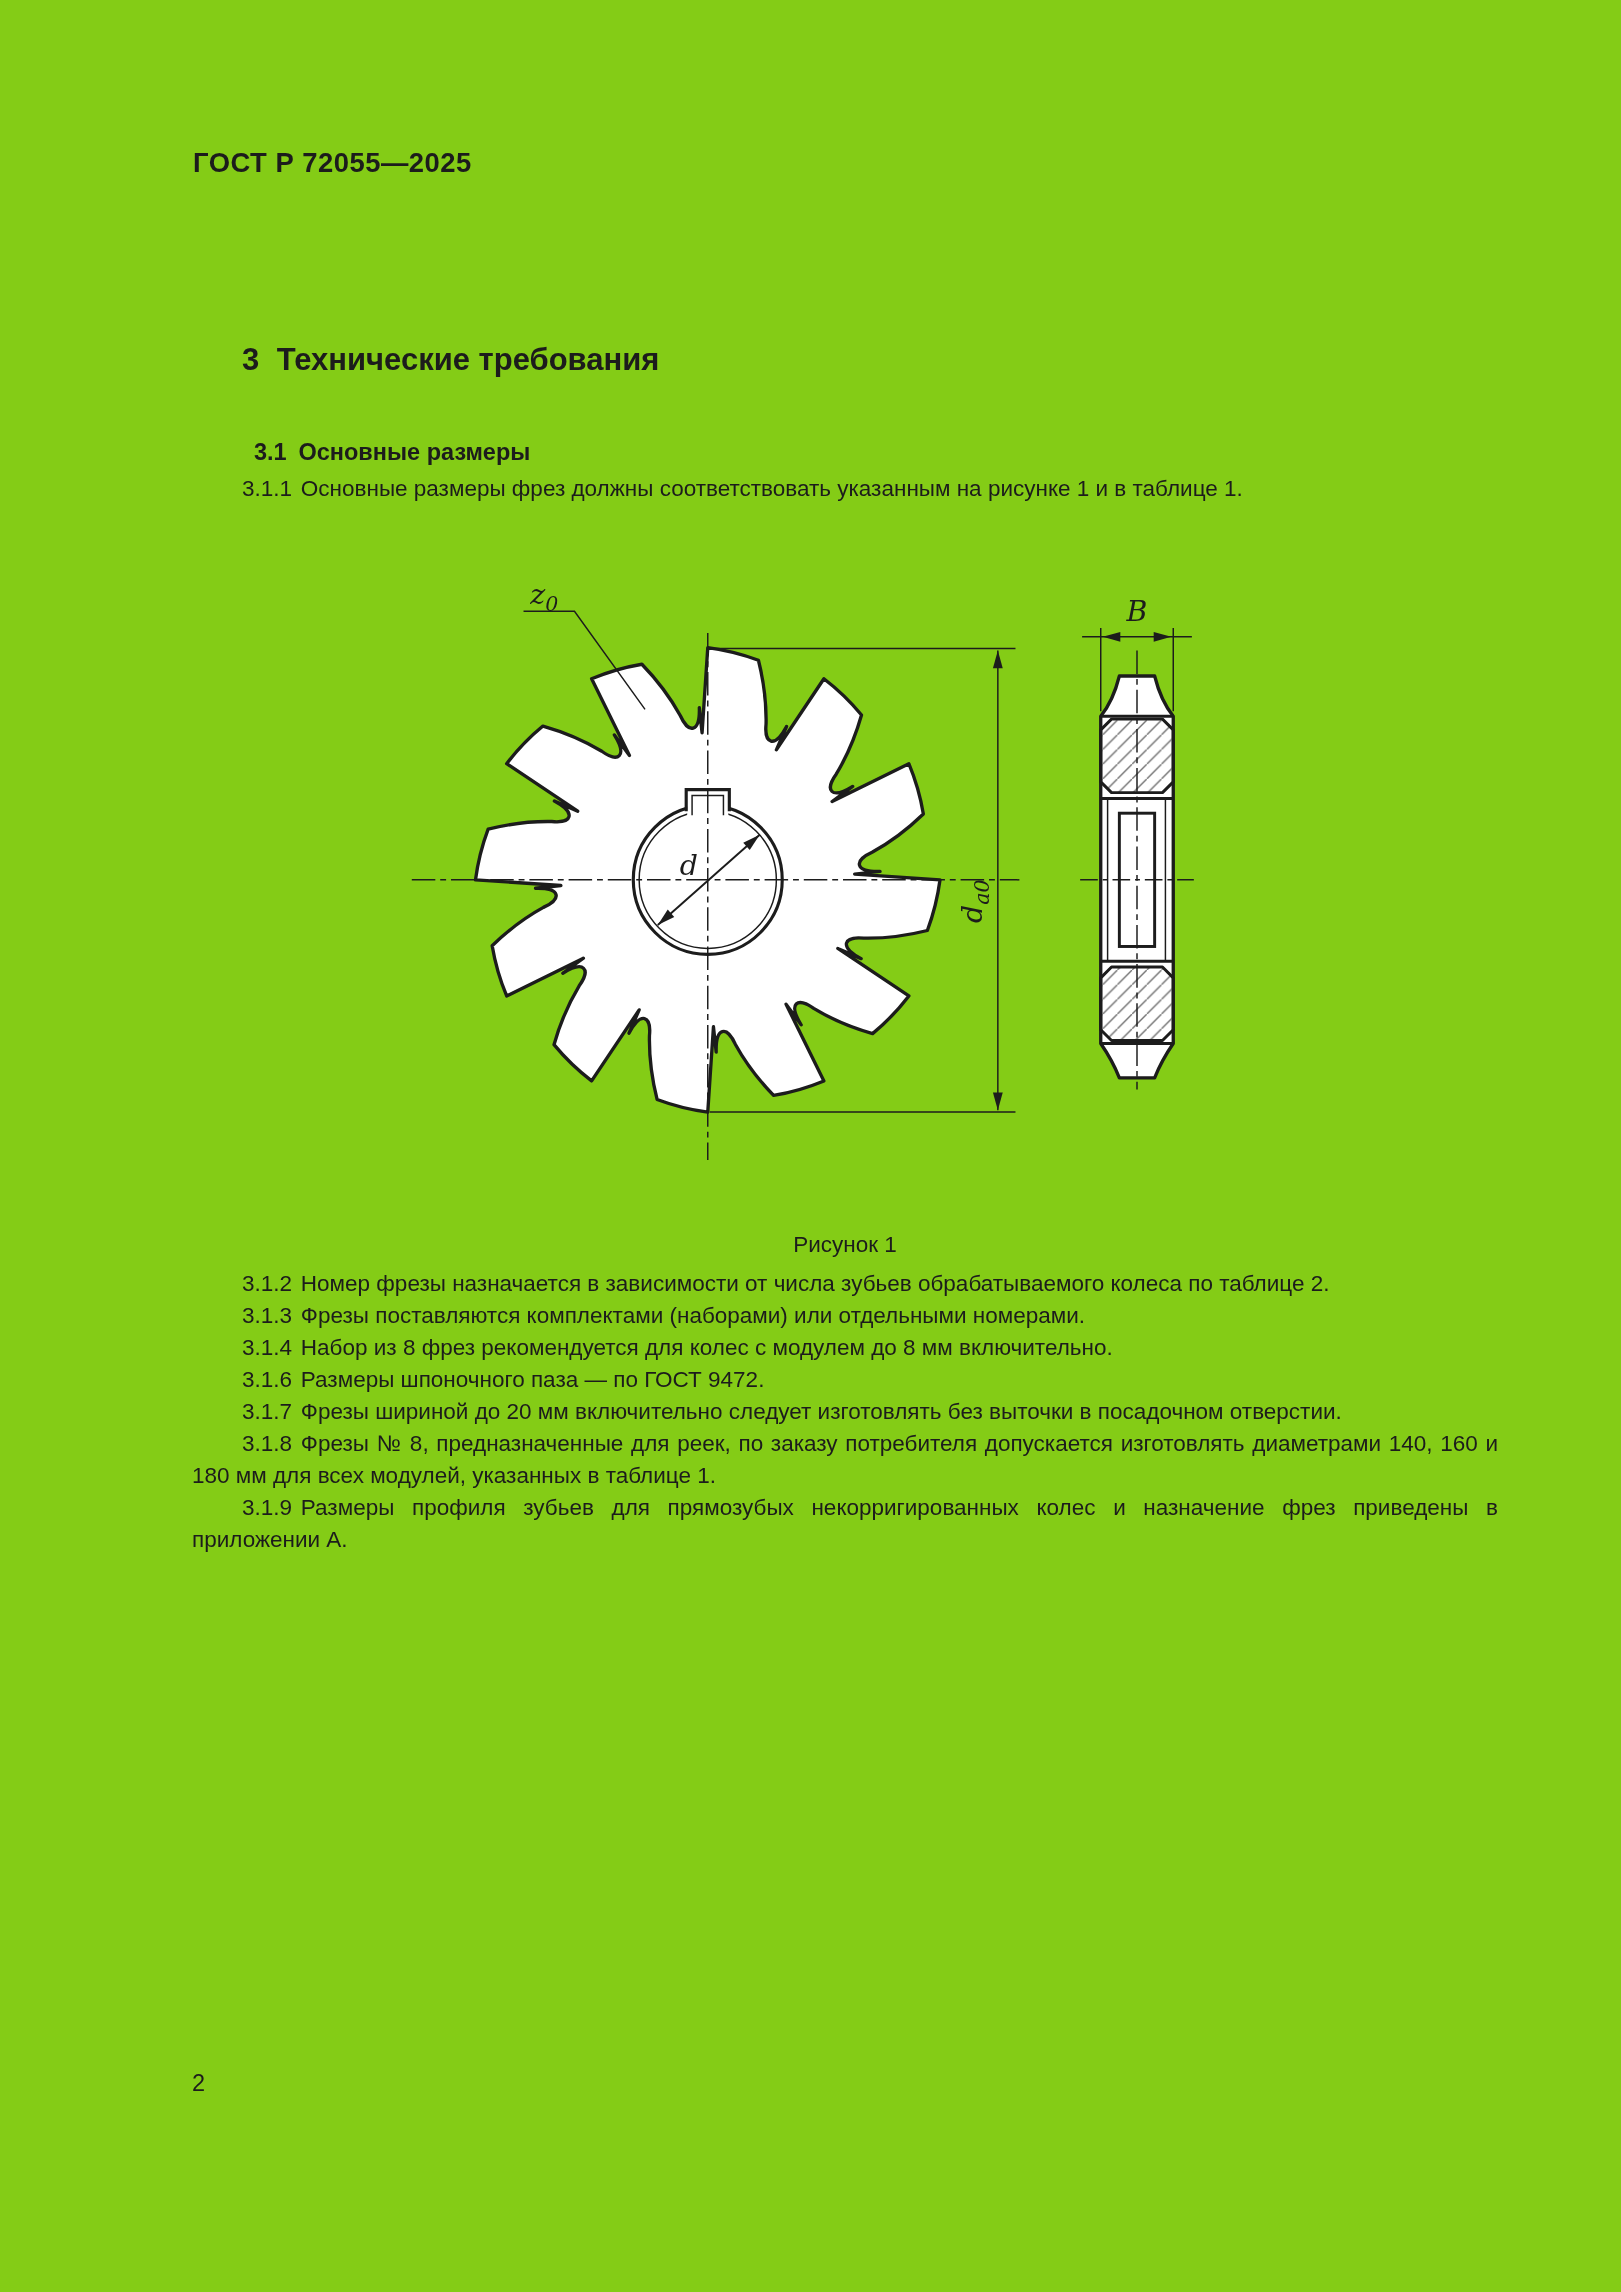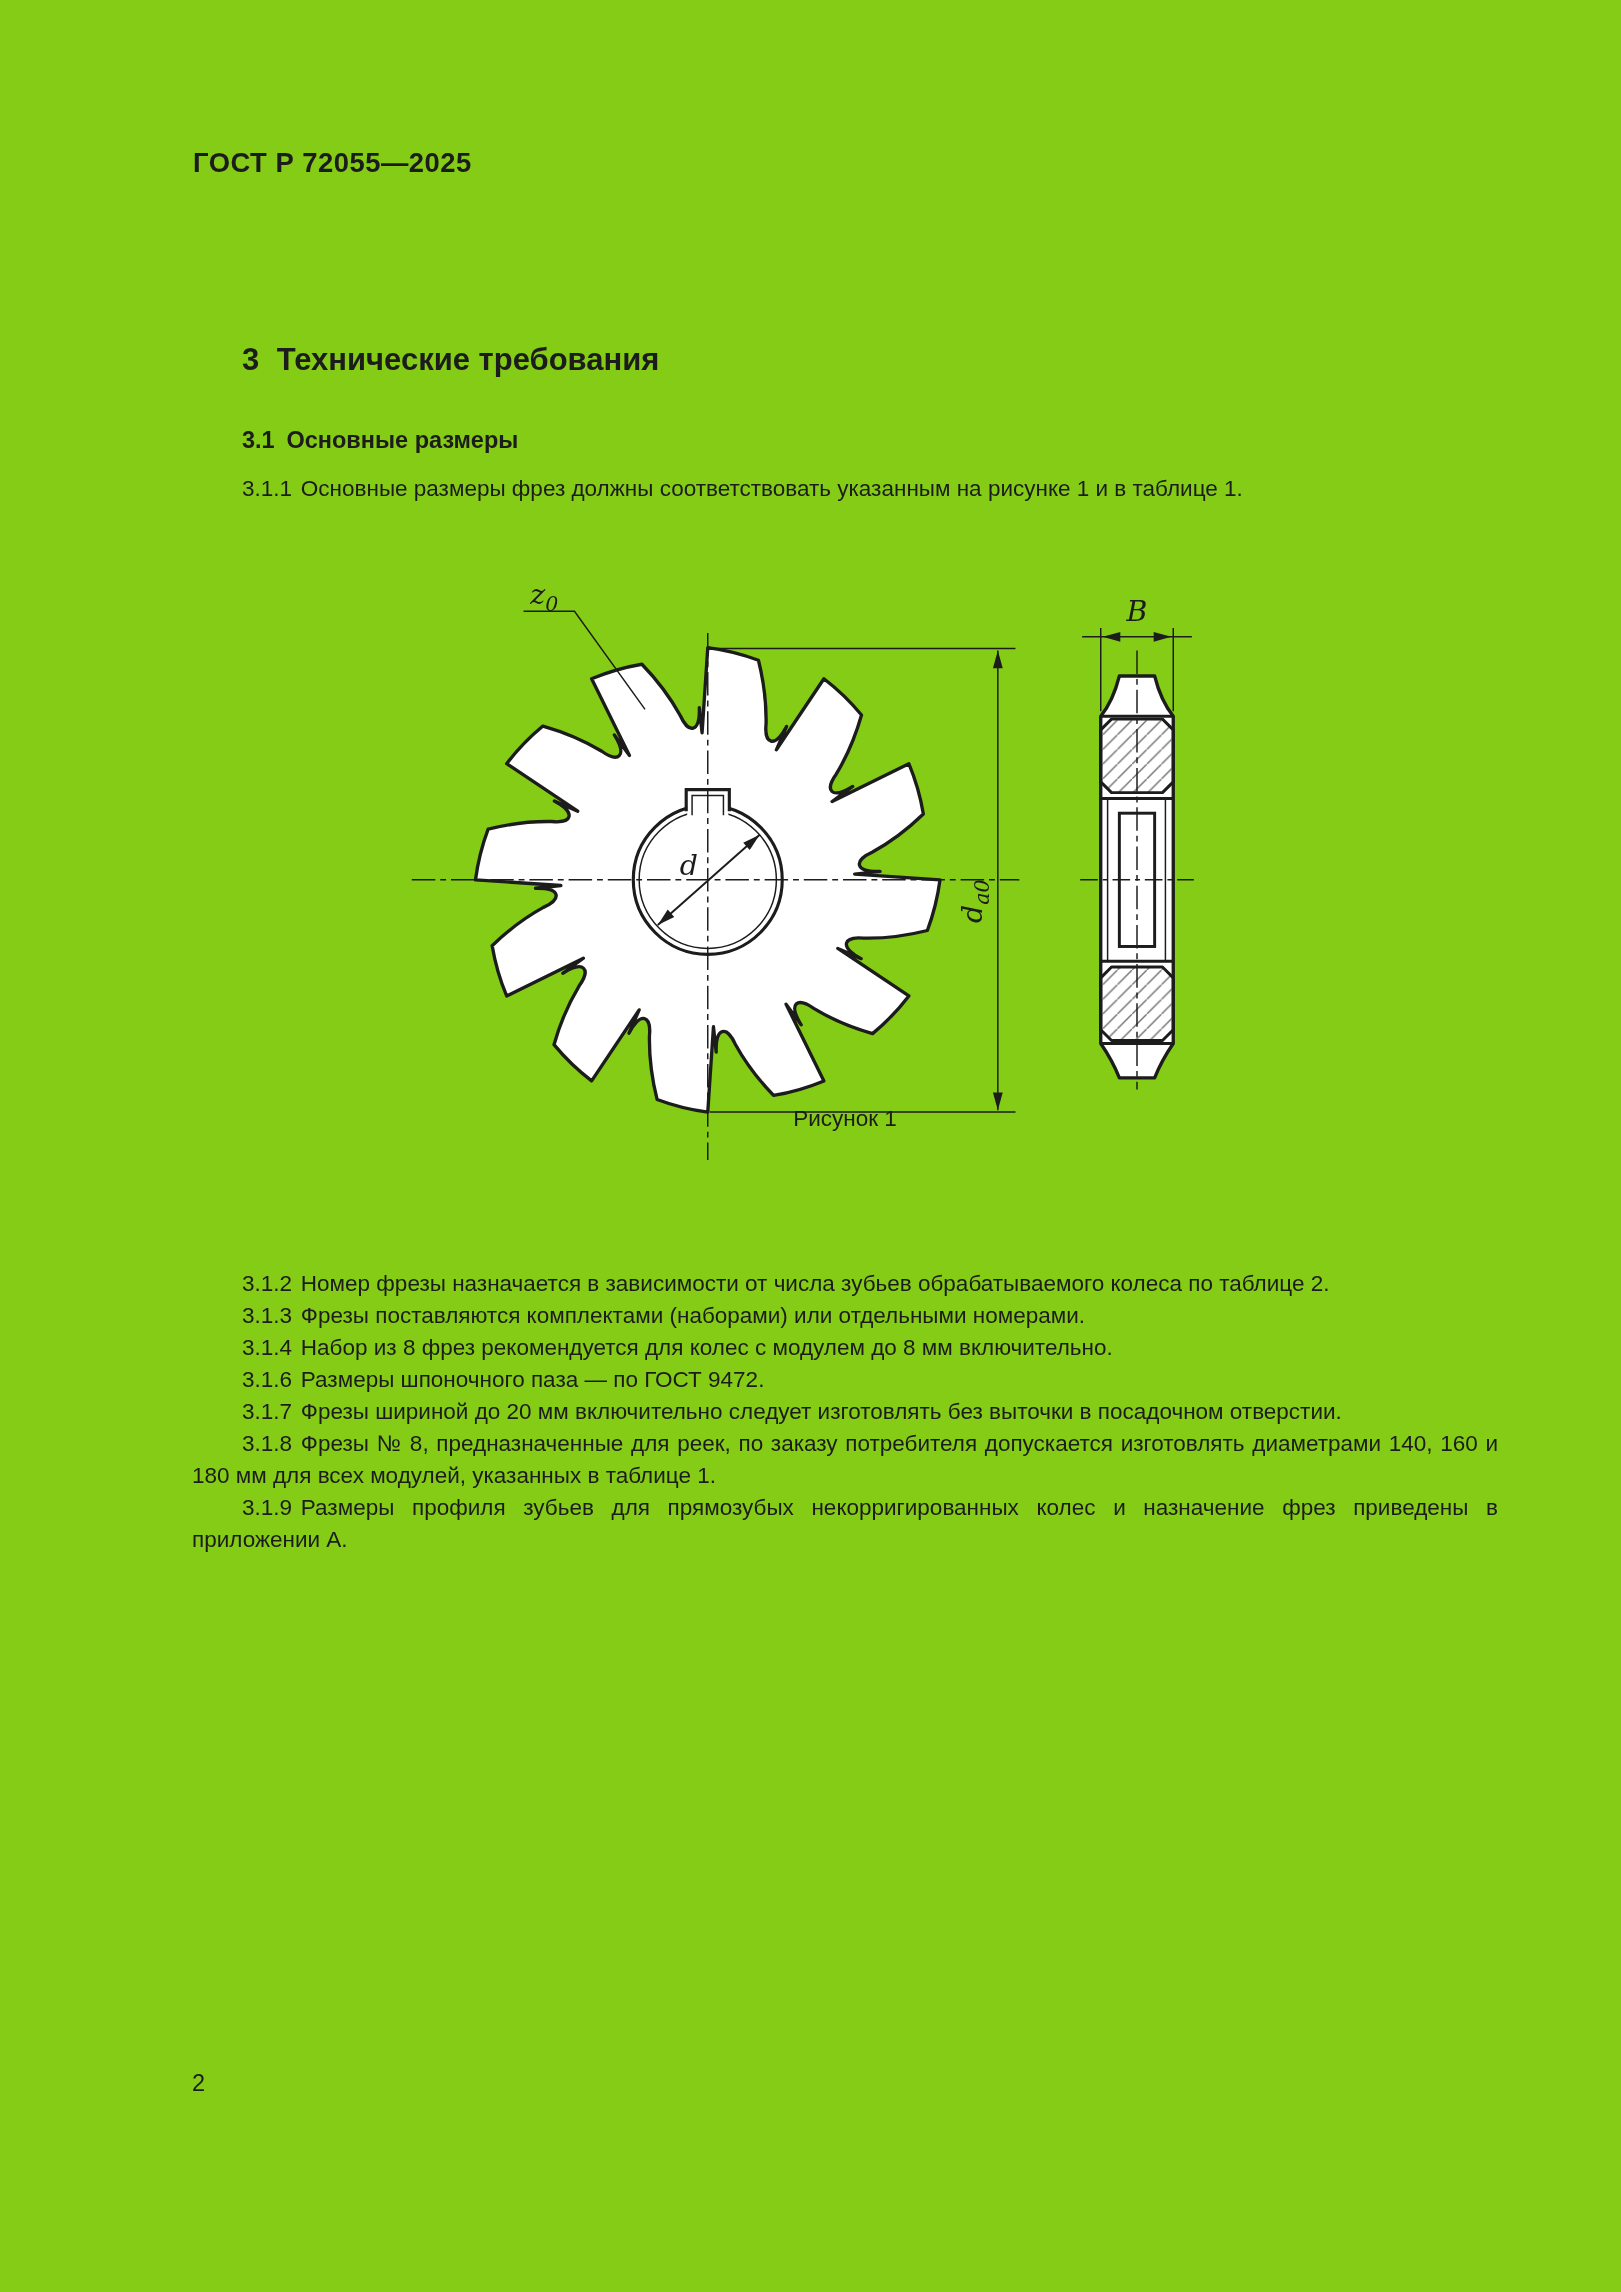--- a/index.html
+++ b/index.html
@@ -4,27 +4,27 @@
 <style>
   html,body{margin:0;padding:0;background:#e8e8e8;}
   .page{
     position:relative;width:1621px;height:2293px;background:#84cc16;
     font-family:"Liberation Sans",sans-serif;color:#1c1c1c;overflow:hidden;
   }
   .doc-header{position:absolute;left:193px;top:147px;font-size:27.4px;font-weight:bold;letter-spacing:0.5px;}
   .intro{position:absolute;left:192px;top:226px;width:1306px;font-size:22.5px;line-height:32px;text-align:justify;}
   .h1{position:absolute;left:242px;top:342px;margin:0;font-size:31px;font-weight:bold;}
   .h1 .h-title{margin-left:17.6px;}
-  .h2{position:absolute;left:242px;top:427px;margin:0;font-size:23.5px;font-weight:bold;}
+  .h2{position:absolute;left:242px;top:427px;margin:12px;font-size:23.5px;font-weight:bold;}
   .h2 .h-title{margin-left:11.8px;}
   .clause{font-size:22.5px;line-height:32px;text-align:justify;text-indent:50px;margin:0;}
   .clause-311{position:absolute;left:192px;top:473px;width:1306px;}
   .c-text{margin-left:8.8px;}
   .figure-svg{position:absolute;left:294px;top:529px;width:902px;height:637px;}
-  .caption{position:absolute;left:192px;top:1106px;width:1306px;text-align:center;font-size:22.5px;}
+  .caption{position:absolute;left:192px;top:1232px;width:1306px;text-align:center;font-size:22.5px;}
   .clauses{position:absolute;left:192px;top:1268px;width:1306px;}
   .page-number{position:absolute;left:192px;top:2070px;font-size:23.5px;}
   .dim-label{font-family:"DejaVu Serif",serif;font-style:italic;font-size:29px;fill:#1c1c1c;}
   .dim-sub{font-size:21px;}
 </style>
 </head>
 <body>
 
 <div class="page">
 

